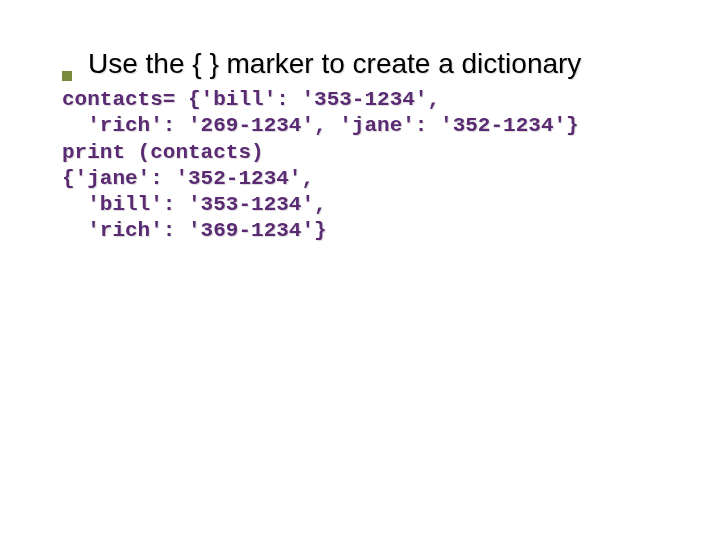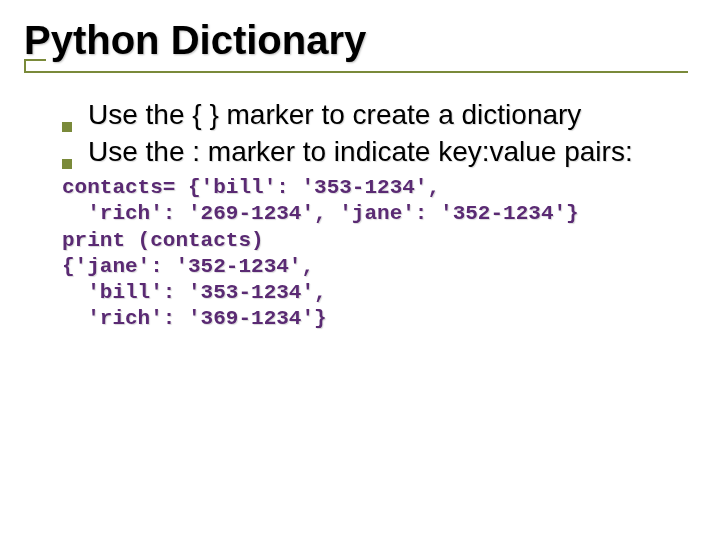--- a/index.html
+++ b/index.html
@@ -91,38 +91,28 @@
     line-height: 1.25;
     white-space: pre;
     text-shadow: 1px 1px 1px rgba(0,0,0,0.15);
   }
 </style>
 </head>
 <body>
 
 <div class="slide">
 
-  <div class="title-wrap">
-    <h1 class="title">Python Dictionary</h1>
-    <div class="title-tick"></div>
-    <div class="title-tick-v"></div>
-    <div class="title-rule"></div>
-  </div>
 
   <div class="body">
 
     <div class="bullet-line">
       <div class="bullet-marker"></div>
       <div class="bullet-text">Use the { } marker to create a dictionary</div>
     </div>
 
-    <div class="bullet-line indent">
-      <div class="bullet-marker"></div>
-      <div class="bullet-text">Use the : marker to indicate key:value pairs:</div>
-    </div>
 
     <div class="code-block"><span>contacts= {'bill': '353-1234',</span>
 <span>  'rich': '269-1234', 'jane': '352-1234'}</span>
 <span>print (contacts)</span>
 <span>{'jane': '352-1234',</span>
 <span>  'bill': '353-1234',</span>
 <span>  'rich': '369-1234'}</span></div>
 
   </div>
 

